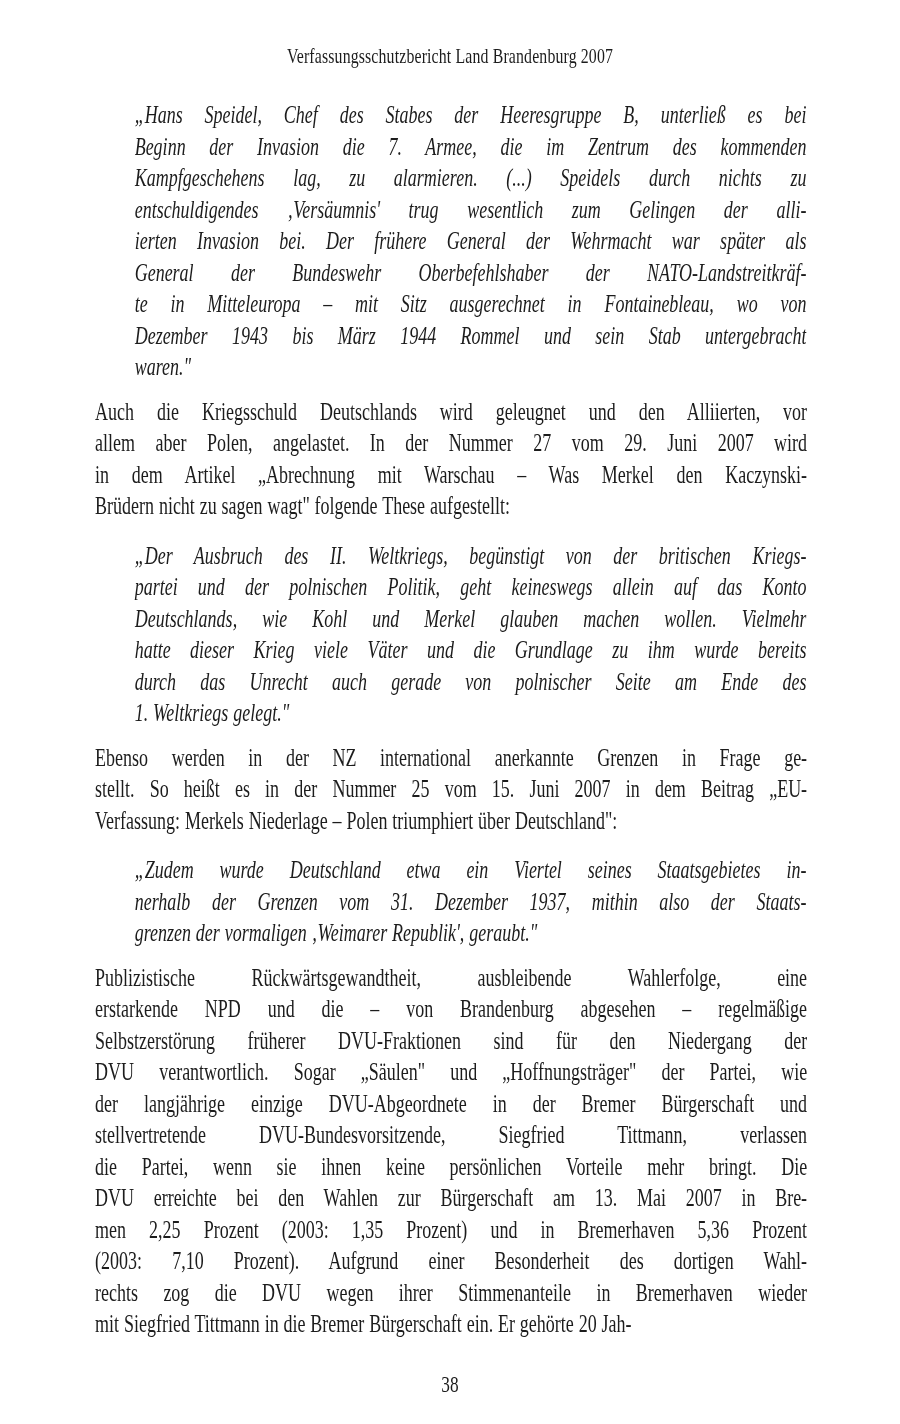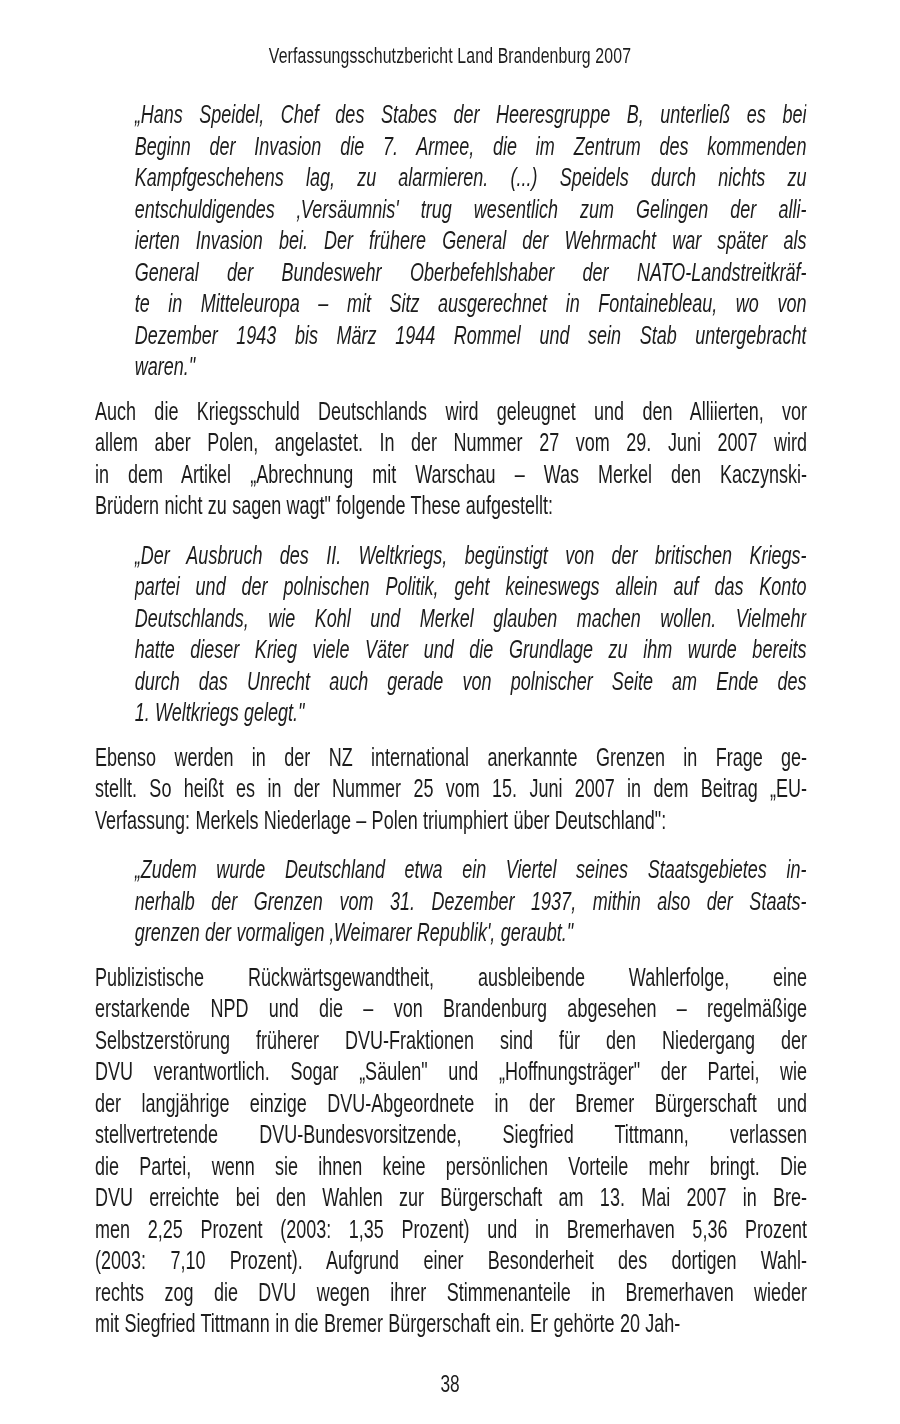--- a/index.html
+++ b/index.html
@@ -6,21 +6,21 @@
     margin: 0;
     padding: 0;
     background: #ffffff;
   }
   .page {
     position: relative;
     width: 900px;
     height: 1424px;
     background: #ffffff;
     overflow: hidden;
-    font-family: Liberation Sans, sans-serif;
+    font-family: Liberation Serif, serif;
     color: #1c1c1c;
   }
   
   .scale-wrap {
     position: absolute;
     top: 0;
     left: 0;
     width: 1250px;
     transform: scaleX(0.72);
     transform-origin: left top;

